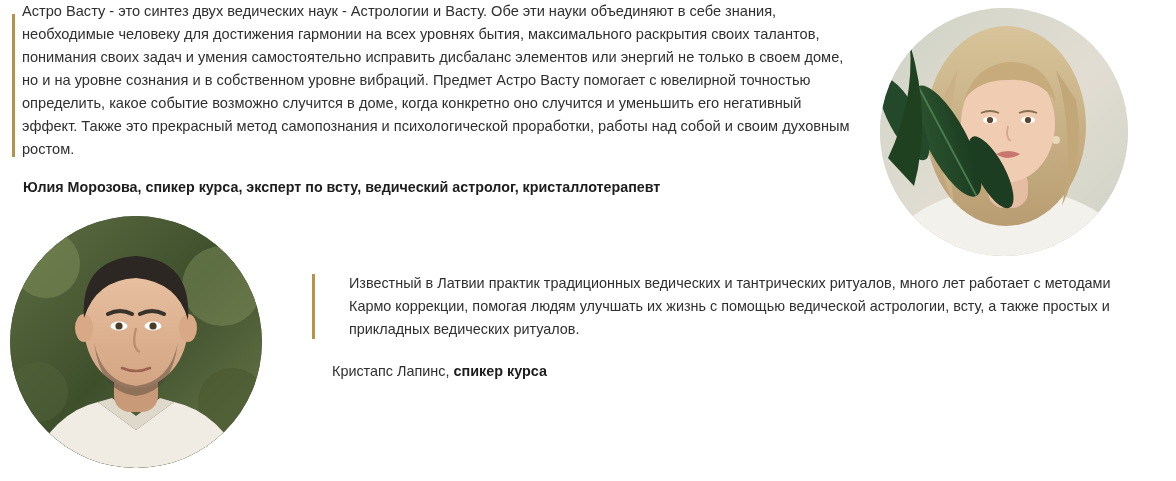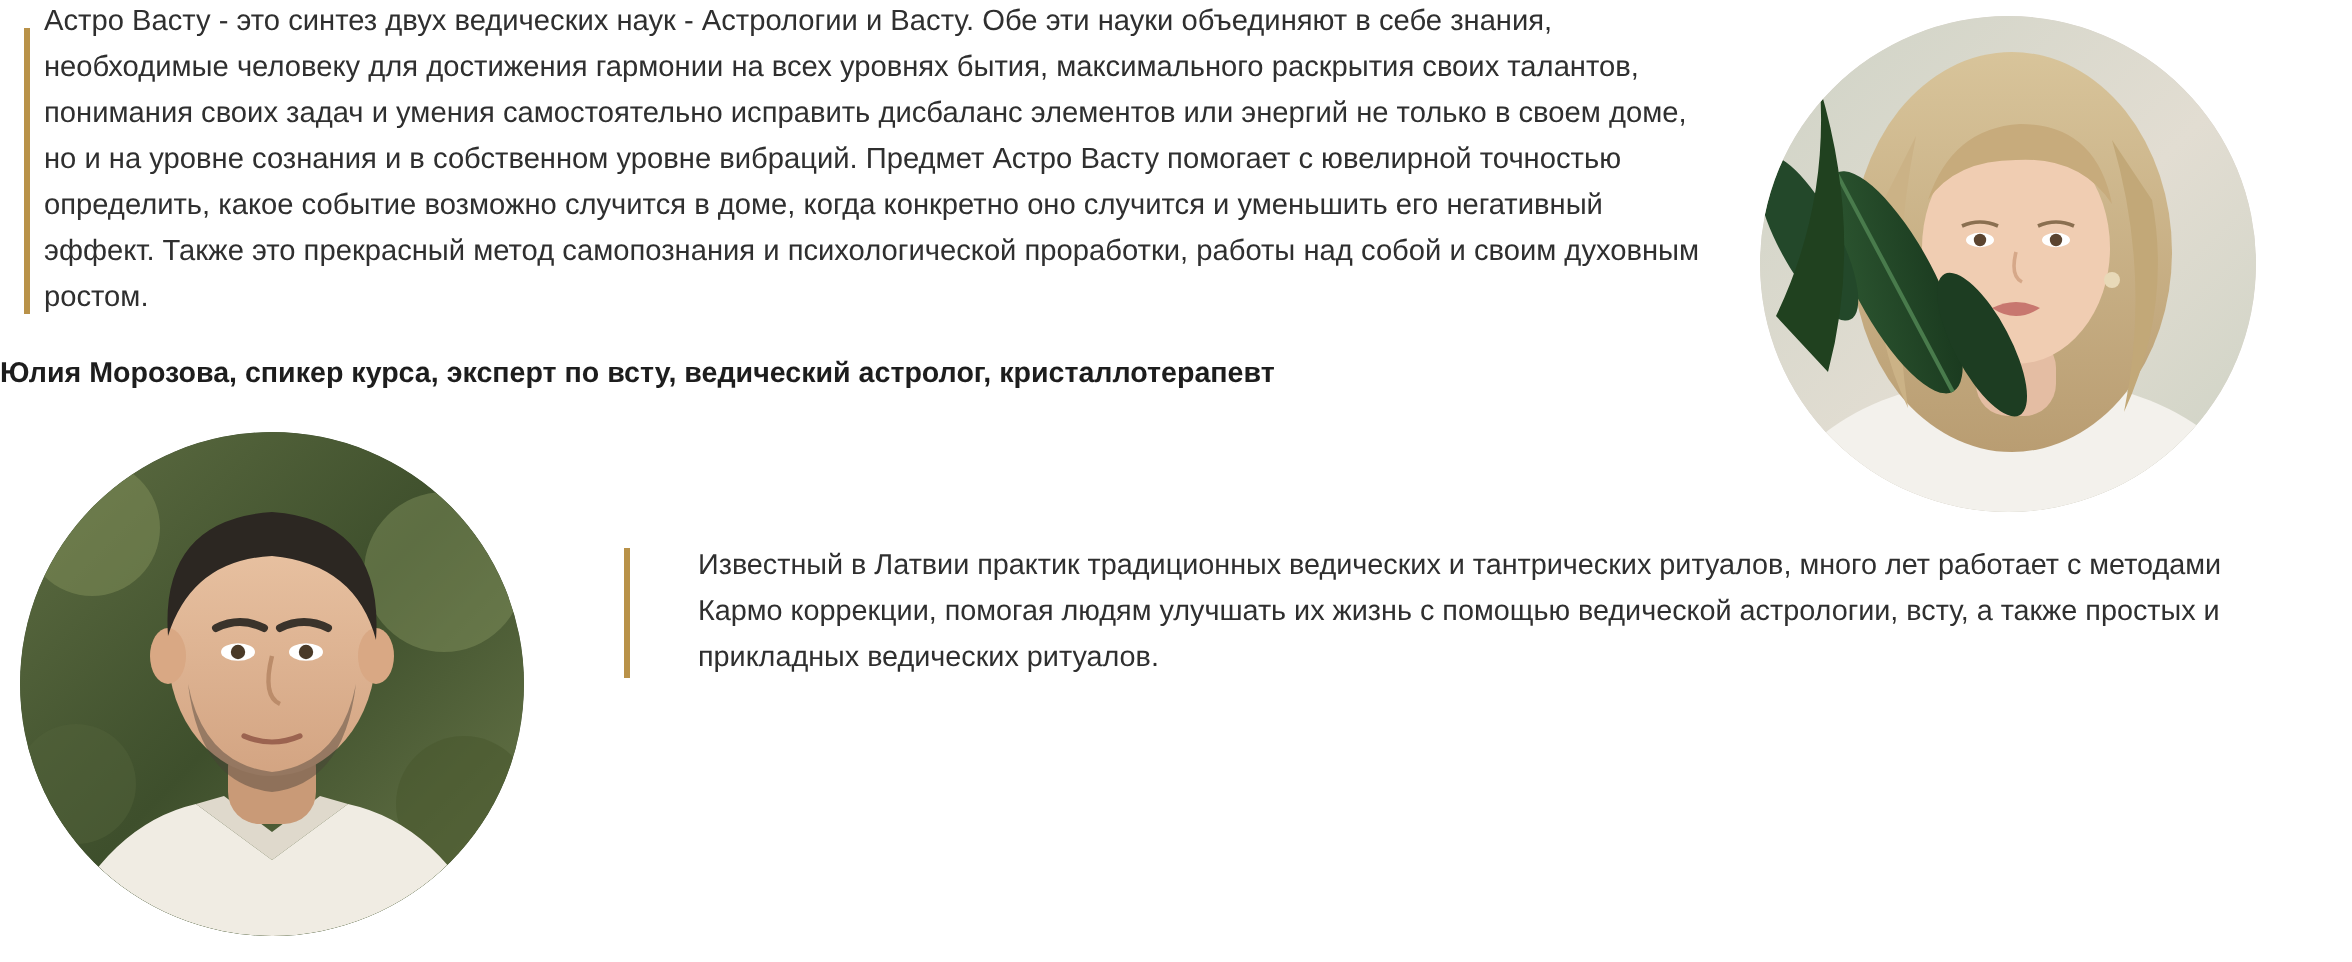--- a/index.html
+++ b/index.html
@@ -47,21 +47,21 @@
   .quote-text {
     font-size: 14.6px;
     line-height: 23px;
     color: #2f2f2f;
     max-width: 830px;
     text-align: left;
   }
 
   .speaker-one {
     margin-top: 14px;
-    padding-left: 0;
+    padding-left: 23px;
     font-size: 14.3px;
     font-weight: bold;
     color: #1d1d1d;
   }
 
   
   .portrait-woman {
     position: absolute;
     right: 48px;
     top: 8px;
@@ -245,15 +245,16 @@
         <path d="M 84 126 Q 90 176 126 180 Q 162 176 168 126 Q 160 166 126 170 Q 92 166 84 126 Z" fill="#4a4038" opacity="0.45"></path>
       </g>
     </svg>
   </div>
 
   <div class="block-two">
     <div class="quote-two">
       <div class="quote-bar"></div>
       <div class="quote-text">Известный в Латвии практик традиционных ведических и тантрических ритуалов, много лет работает с методами Кармо коррекции, помогая людям улучшать их жизнь с помощью ведической астрологии, всту, а также простых и прикладных ведических ритуалов.</div>
     </div>
+    <div class="speaker-two"><span>Кристапс Лапинс, </span><b>спикер курса</b></div>
   </div>
 
 </div>
 
 </body></html>

